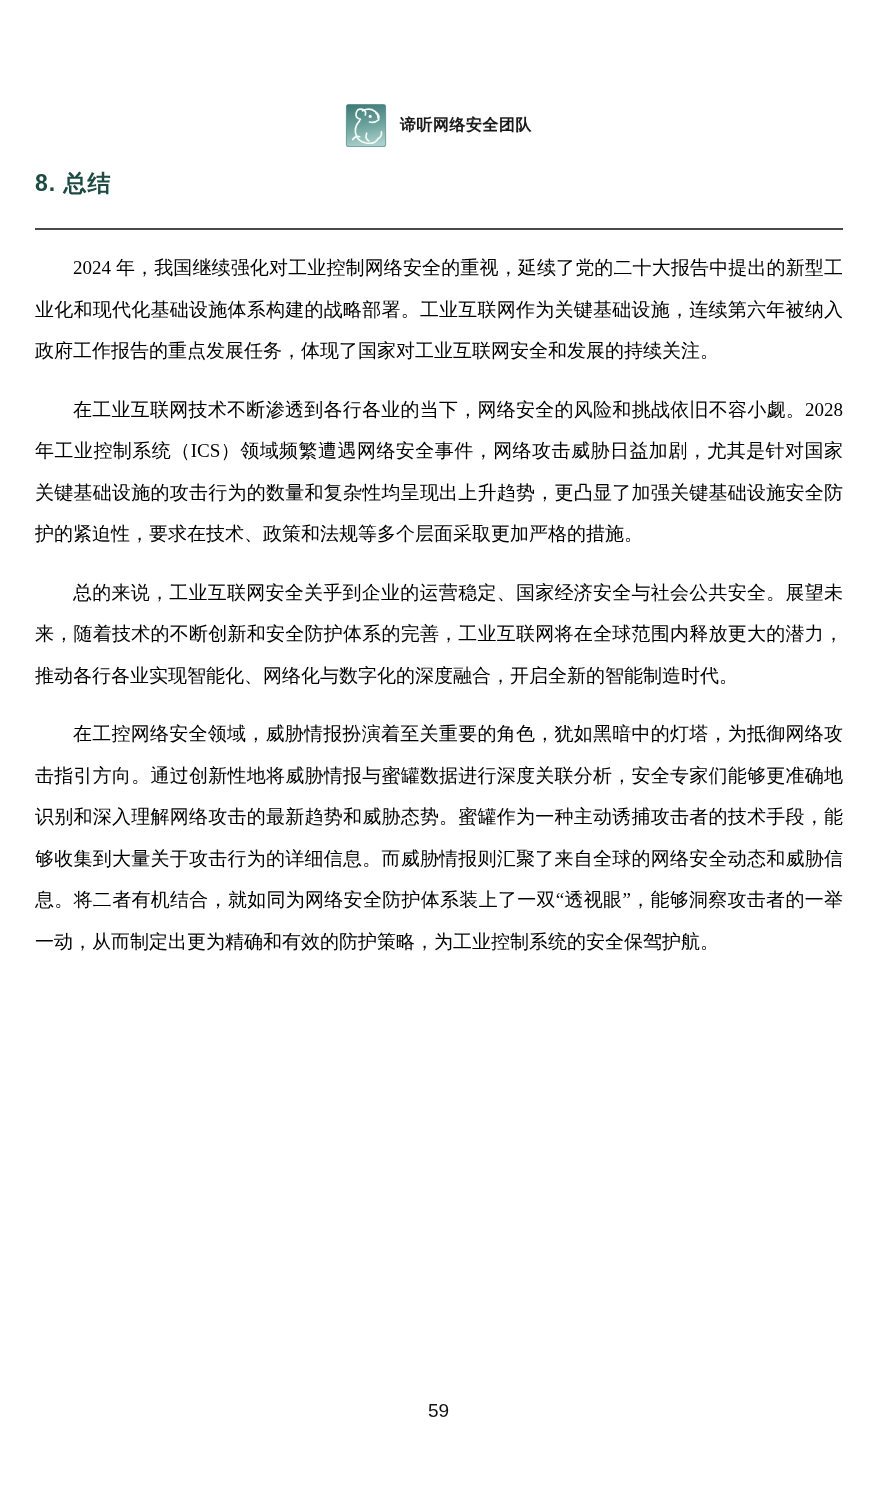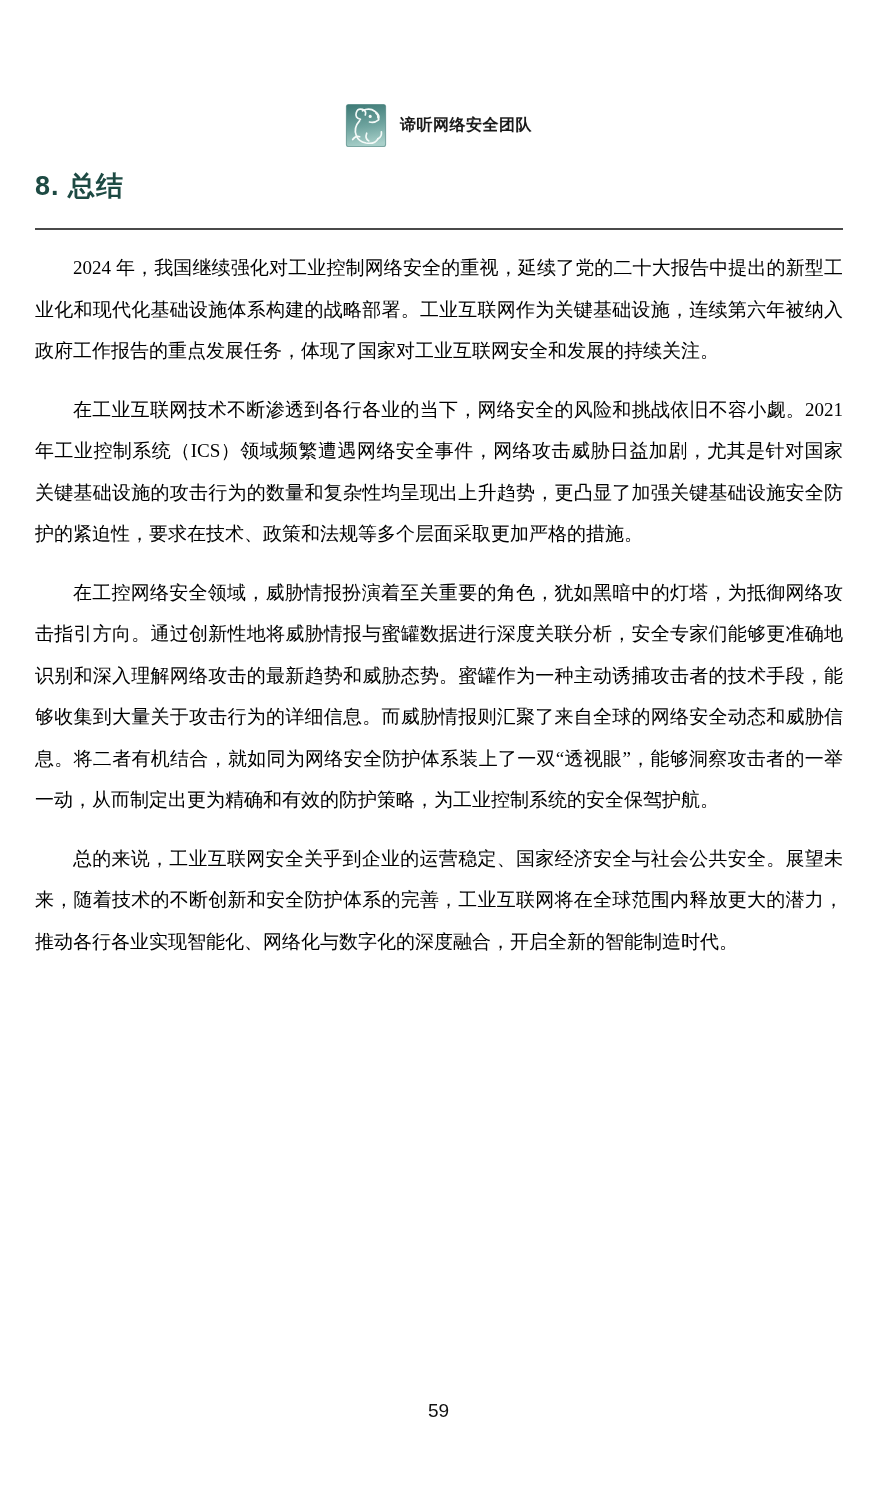--- a/index.html
+++ b/index.html
@@ -28,21 +28,21 @@
     font-weight: bold;
     font-size: 16px;
     color: #1a1a1a;
     letter-spacing: 0.5px;
   }
   .section-title {
     position: absolute;
     top: 168px; left: 35px;
     font-family: "Liberation Sans", "DejaVu Sans", sans-serif;
     font-weight: bold;
-    font-size: 27px;
+    font-size: 23px;
     color: var(--title, #1d4a43);
     letter-spacing: 1px;
     text-align: right;
   }
   .title-divider {
     position: absolute;
     top: 228px; left: 35px;
     width: 808px; height: 0;
     border-top: 2px solid var(--rule, #4a4a4a);
   }
@@ -100,22 +100,22 @@
     </svg>
     <span class="team-name">谛听网络安全团队</span>
   </header>
 
   <h1 class="section-title">8. 总结</h1>
 
   <div class="title-divider"></div>
 
   <main class="content">
     <p>2024 年，我国继续强化对工业控制网络安全的重视，延续了党的二十大报告中提出的新型工业化和现代化基础设施体系构建的战略部署。工业互联网作为关键基础设施，连续第六年被纳入政府工作报告的重点发展任务，体现了国家对工业互联网安全和发展的持续关注。</p>
-    <p>在工业互联网技术不断渗透到各行各业的当下，网络安全的风险和挑战依旧不容小觑。2021 年工业控制系统（ICS）领域频繁遭遇网络安全事件，网络攻击威胁日益加剧，尤其是针对国家关键基础设施的攻击行为的数量和复杂性均呈现出上升趋势，更凸显了加强关键基础设施安全防护的紧迫性，要求在技术、政策和法规等多个层面采取更加严格的措施。</p>
+    <p>在工业互联网技术不断渗透到各行各业的当下，网络安全的风险和挑战依旧不容小觑。2028 年工业控制系统（ICS）领域频繁遭遇网络安全事件，网络攻击威胁日益加剧，尤其是针对国家关键基础设施的攻击行为的数量和复杂性均呈现出上升趋势，更凸显了加强关键基础设施安全防护的紧迫性，要求在技术、政策和法规等多个层面采取更加严格的措施。</p>
+    <p>总的来说，工业互联网安全关乎到企业的运营稳定、国家经济安全与社会公共安全。展望未来，随着技术的不断创新和安全防护体系的完善，工业互联网将在全球范围内释放更大的潜力，推动各行各业实现智能化、网络化与数字化的深度融合，开启全新的智能制造时代。</p>
     <p>在工控网络安全领域，威胁情报扮演着至关重要的角色，犹如黑暗中的灯塔，为抵御网络攻击指引方向。通过创新性地将威胁情报与蜜罐数据进行深度关联分析，安全专家们能够更准确地识别和深入理解网络攻击的最新趋势和威胁态势。蜜罐作为一种主动诱捕攻击者的技术手段，能够收集到大量关于攻击行为的详细信息。而威胁情报则汇聚了来自全球的网络安全动态和威胁信息。将二者有机结合，就如同为网络安全防护体系装上了一双“透视眼”，能够洞察攻击者的一举一动，从而制定出更为精确和有效的防护策略，为工业控制系统的安全保驾护航。</p>
-    <p>总的来说，工业互联网安全关乎到企业的运营稳定、国家经济安全与社会公共安全。展望未来，随着技术的不断创新和安全防护体系的完善，工业互联网将在全球范围内释放更大的潜力，推动各行各业实现智能化、网络化与数字化的深度融合，开启全新的智能制造时代。</p>
   </main>
 
   <footer class="page-footer">
     <span class="page-number">59</span>
   </footer>
 
 </div>
 
 </body></html>

